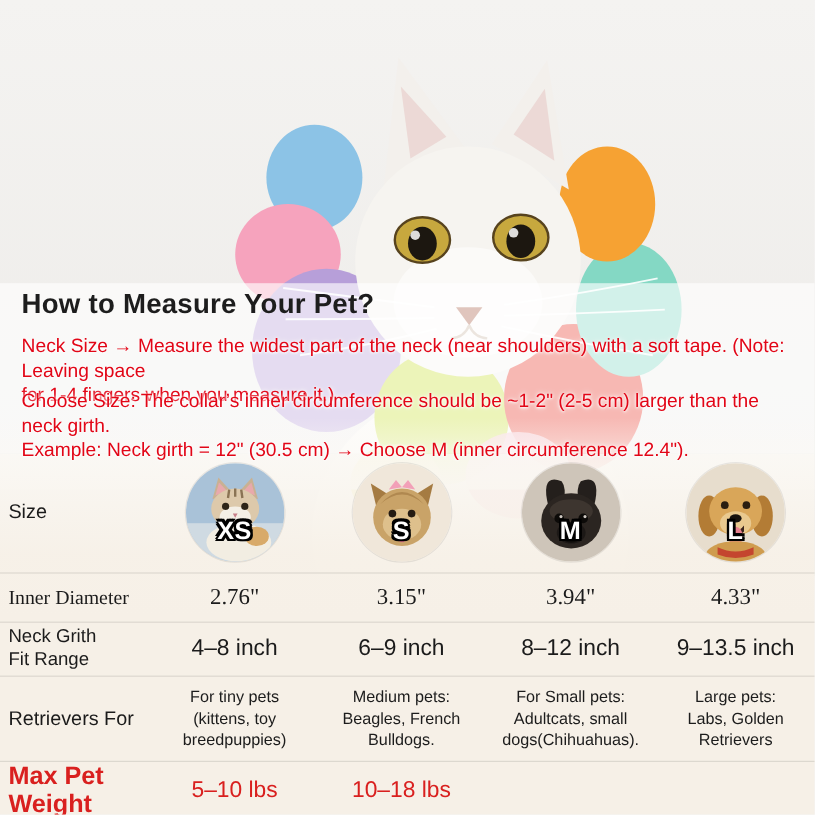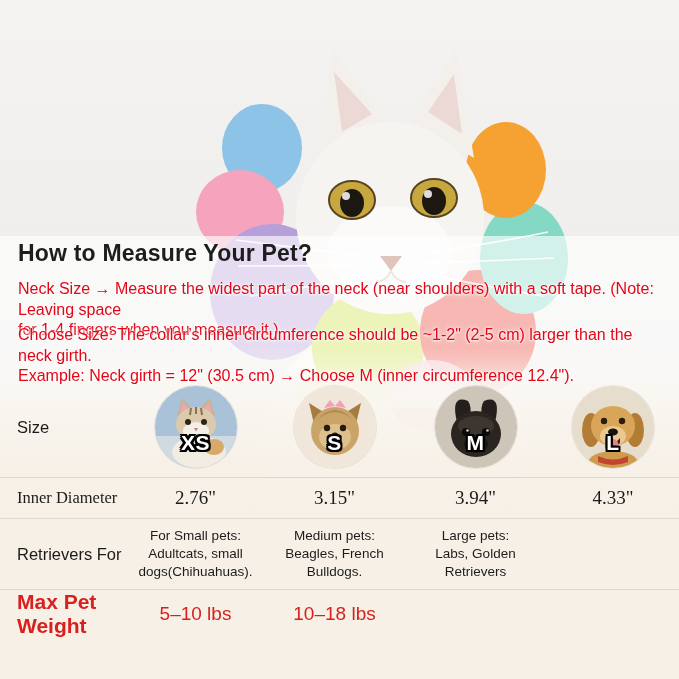--- a/index.html
+++ b/index.html
@@ -27,21 +27,21 @@
   
   .size-table { position:absolute; left:0; top:378px; width:679px; height:301px; z-index:4;
     background:linear-gradient(180deg, rgba(251,249,245,.88) 0%, rgba(247,241,232,.97) 28%, #f6f0e7 45%); }
   .row { display:grid; grid-template-columns:126px 139px 139px 143px 132px; align-items:center; }
   .row-size { height:99px; }
   .row-id   { height:41px; border-top:1px solid #dcd8cf;font-family:Liberation Serif, serif; }
   .row-ng   { height:45px; border-top:1px solid #dcd8cf; }
   .row-rec  { height:71px; border-top:1px solid #dcd8cf; }
   .row-mw   { height:45px; border-top:1px solid #dcd8cf; }
 
-  .lbl { padding-left:17px; font-size:16.5px; color:#1b1b1b; }
+  .lbl { padding-left:7px; font-size:16.5px; color:#1b1b1b; }
   .lbl-2line { white-space:pre-line; font-size:15.5px; line-height:1.22; }
   .val { text-align:center; font-size:19px; color:#1b1b1b; }
   .rec { text-align:center; font-size:13.5px; line-height:1.32; color:#1c1c1c; white-space:pre-line; }
   .mw-lbl { color:#d9201f; font-weight:700; font-size:21px; }
   .mw-val { text-align:center; font-size:19px; font-weight:500; color:#d9201f; }
 
   .pet-cell { position:relative; height:99px; }
   .pet-circle { position:absolute; left:50%; top:8px; transform:translateX(-50%);
                 width:82px; height:82px; border-radius:50%; overflow:hidden;
                 box-shadow:0 0 0 1px rgba(0,0,0,.08); }
@@ -203,29 +203,40 @@
     </div>
 
     <div class="row row-id">
       <div class="lbl">Inner Diameter</div>
       <div class="val">2.76"</div>
       <div class="val">3.15"</div>
       <div class="val">3.94"</div>
       <div class="val">4.33"</div>
     </div>
 
+    <div class="row row-ng">
+      <div class="lbl lbl-2line">Neck Grith
+Fit Range</div>
+      <div class="val">4–8 inch</div>
+      <div class="val">6–9 inch</div>
+      <div class="val">8–12 inch</div>
+      <div class="val">9–13.5 inch</div>
+    </div>
 
     <div class="row row-rec">
       <div class="lbl">Retrievers For</div>
+      <div class="rec">For tiny pets
+(kittens, toy
+breedpuppies)</div>
+      <div class="rec">Medium pets:
+Beagles, French
+Bulldogs.</div>
       <div class="rec">For Small pets:
 Adultcats, small
 dogs(Chihuahuas).</div>
-      <div class="rec">Medium pets:
-Beagles, French
-Bulldogs.</div>
       <div class="rec">Large pets:
 Labs, Golden
 Retrievers</div>
     </div>
 
     <div class="row row-mw">
       <div class="lbl mw-lbl">Max Pet Weight</div>
       <div class="mw-val">5–10 lbs</div>
       <div class="mw-val">10–18 lbs</div>
     </div>

